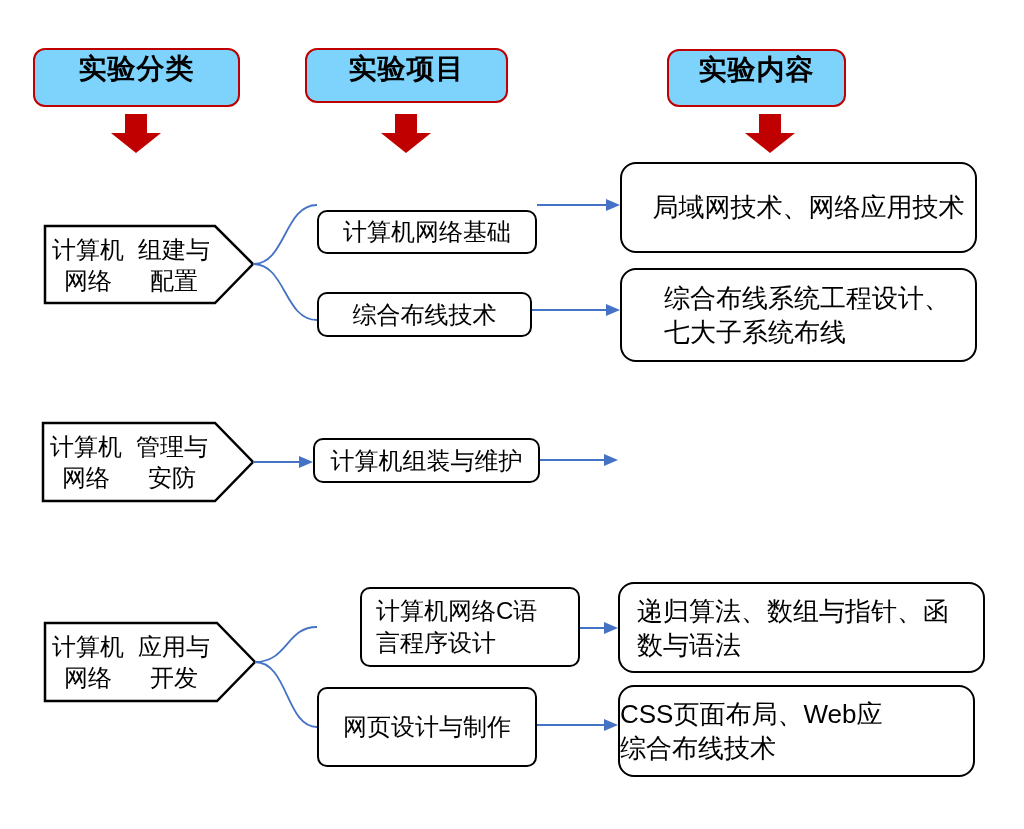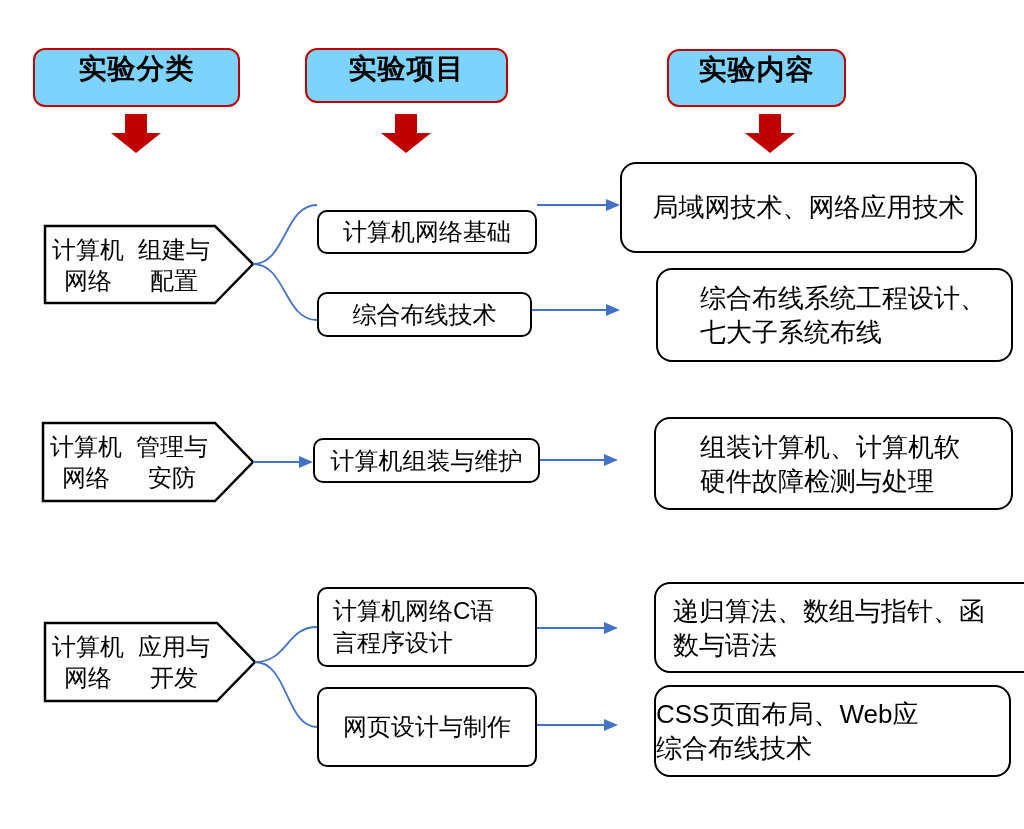--- a/index.html
+++ b/index.html
@@ -49,22 +49,22 @@
     align-items: center;
     justify-content: center;
     text-align: center;
   }
   .lines-left {
     display: flex;
     flex-direction: column;
     justify-content: center;
     text-align: left;
   }
-  .content.lines-left { line-height: 34px; margin-left: 36px; }
-  .mid.lines-left { line-height: 32px; }
+  .content.lines-left { line-height: 34px; }
+  .mid.lines-left { line-height: 32px; margin-left: 43px; }
   .pent-label {
     position: absolute;
     display: flex;
     flex-direction: row;
     justify-content: center;
     align-items: center;
     text-align: center;
     font-size: 24px;
     line-height: 31px;
   }
@@ -173,25 +173,21 @@
     <span>网页设计与制作</span>
   </div>
 
   <div class="box content center" style="left:620px; top:162px; width:357px; height:91px;padding-left:20px;">
     <span>局域网技术、网络应用技术</span>
   </div>
   <div class="box content lines-left" style="left:620px; top:268px; width:357px; height:94px; padding-left:42px;">
     <span>综合布线系统工程设计、</span>
     <span>七大子系统布线</span>
   </div>
-  <div class="box content lines-left" style="left:618px; top:417px; width:359px; height:93px; padding-left:44px;">
-    <span>组装计算机、计算机软</span>
-    <span>硬件故障检测与处理</span>
-  </div>
-  <div class="box content lines-left" style="left:618px; top:582px; width:398px; height:91px; padding-left:17px;">
+  <div class="box content lines-left" style="left:618px; top:582px; width:367px; height:91px; padding-left:17px;">
     <span>递归算法、数组与指针、函</span>
     <span>数与语法</span>
   </div>
   <div class="box content lines-left" style="left:618px; top:685px; width:357px; height:92px; ">
     <span>CSS页面布局、Web应</span>
     <span>综合布线技术</span>
   </div>
 
 </div>
 

